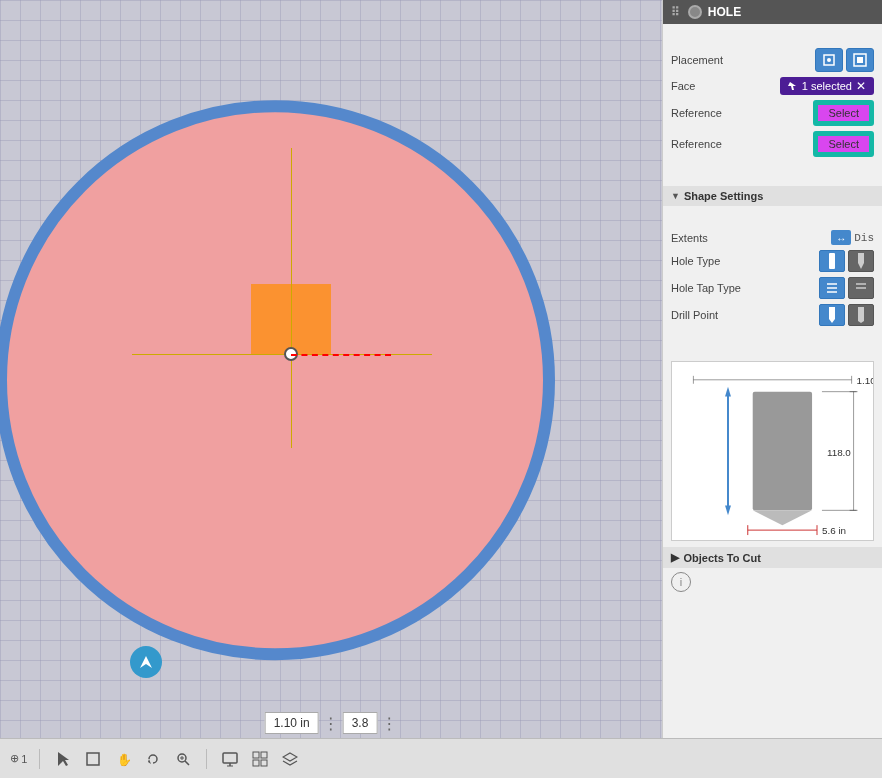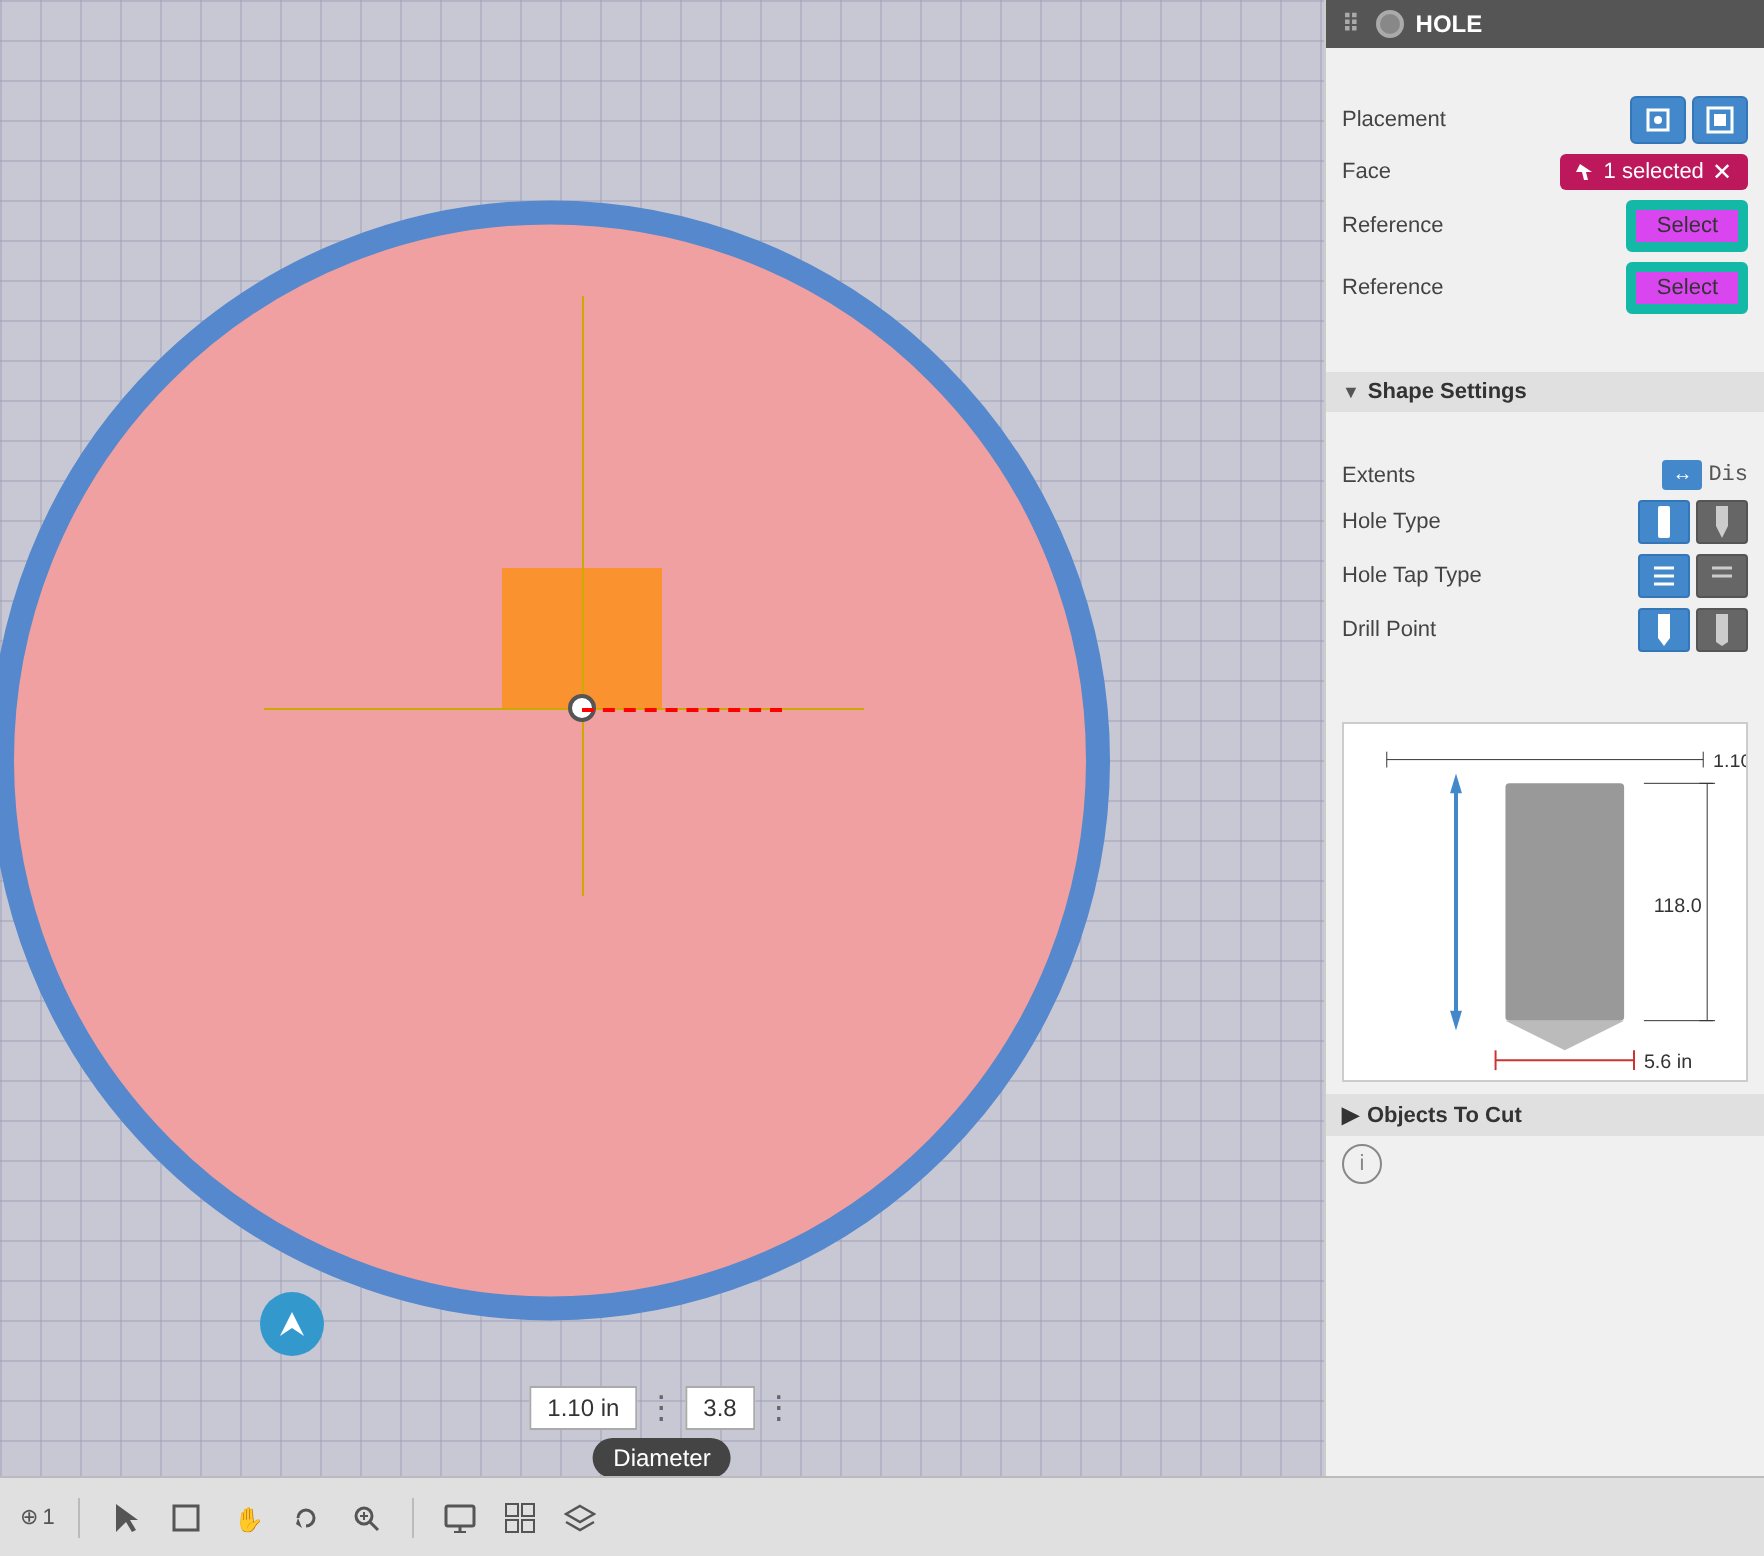--- a/index.html
+++ b/index.html
@@ -95,21 +95,21 @@
       height: 32px;
       background: #3399cc;
       border-radius: 50%;
       display: flex; align-items: center; justify-content: center;
       color: white; font-size: 14px;
     }
 
     
     .dimension-bar {
       position: absolute;
-      bottom: 23px;
+      bottom: 4px;
       left: 50%;
       transform: translateX(-50%);
       display: flex;
       align-items: center;
       gap: 4px;
     }
     .dim-box {
       background: white;
       border: 1px solid #aaa;
       padding: 3px 8px;
@@ -168,21 +168,21 @@
       background: #4488cc;
       border: 1px solid #3377bb;
       border-radius: 3px;
       cursor: pointer;
       display: flex; align-items: center; justify-content: center;
       color: white; font-size: 10px;
     }
 
     
     .selected-tag {
-      background: #be185d;
+      background: #4c1d95;
       color: white;
       padding: 2px 8px;
       border-radius: 3px;
       font-size: 11px;
       display: flex; align-items: center; gap: 4px;
     }
     .clear-btn {
       background: none; border: none; color: white; cursor: pointer; font-size: 12px;
     }
 

